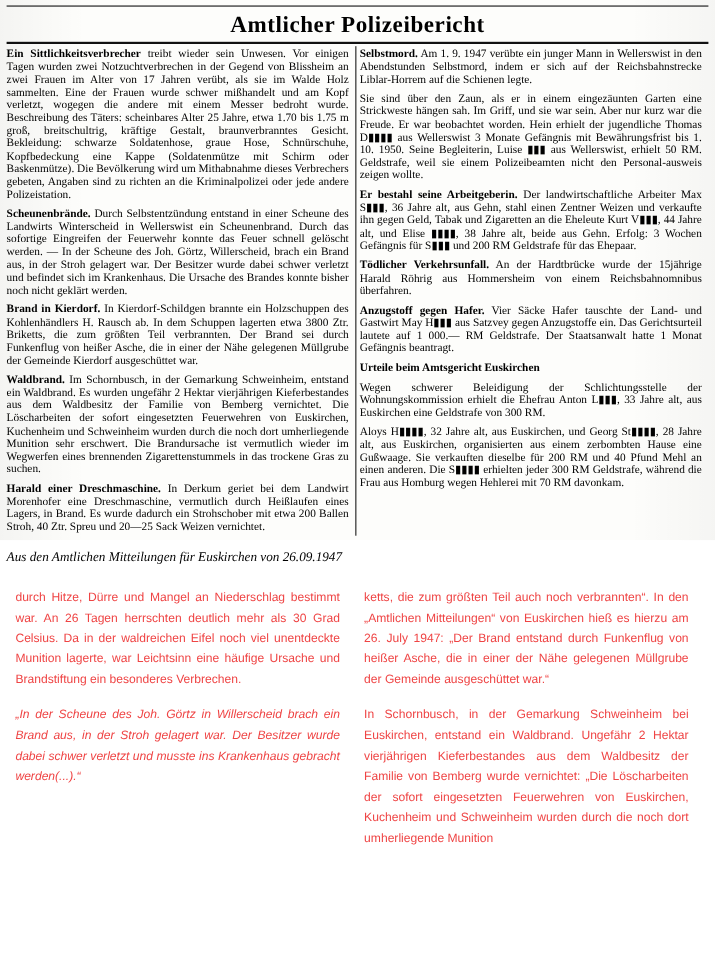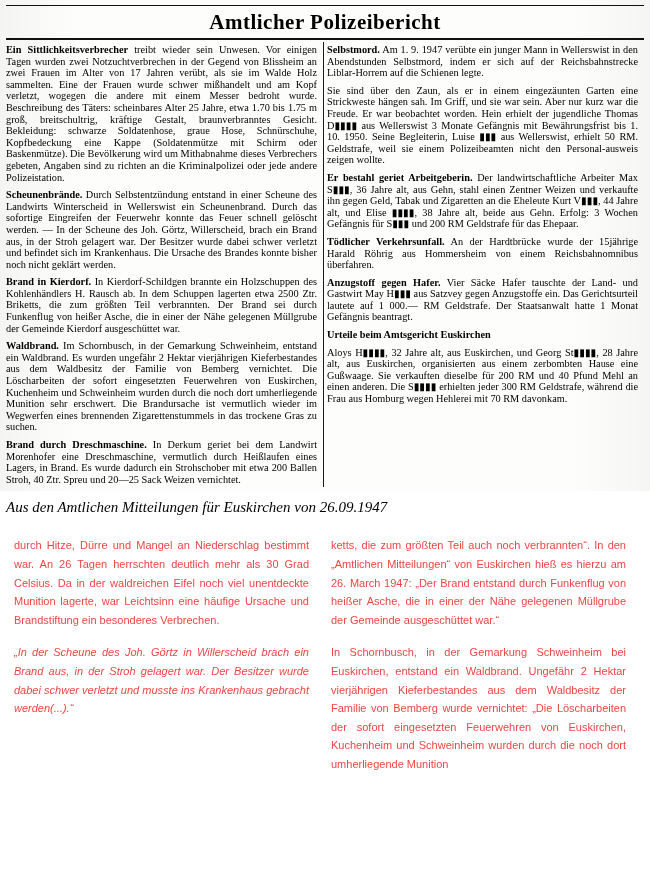--- a/index.html
+++ b/index.html
@@ -69,21 +69,21 @@
   .art .lead {
     font-weight: bold;
   }
   .art p {
     margin: 0;
     text-indent: 0;
   }
   .clip-caption {
     font-family: "Liberation Serif", serif;
     font-style: italic;
-    font-size: 15px;
+    font-size: 12px;
     padding: 8px 6px 6px 6px;
   }
 
   
   .scan-tint {
     position: absolute;
     inset: 0;
     pointer-events: none;
     background:
       linear-gradient(90deg, rgba(0,0,0,0.035) 0%, rgba(0,0,0,0) 12%, rgba(0,0,0,0) 88%, rgba(0,0,0,0.03) 100%);
@@ -127,60 +127,63 @@
     <div class="col-divider"></div>
 
     <div class="col">
       <div class="art">
         <p><span class="lead">Ein Sittlichkeitsverbrecher</span><span> treibt wieder sein Unwesen. Vor einigen Tagen wurden zwei Notzuchtverbrechen in der Gegend von Blissheim an zwei Frauen im Alter von 17 Jahren verübt, als sie im Walde Holz sammelten. Eine der Frauen wurde schwer mißhandelt und am Kopf verletzt, wogegen die andere mit einem Messer bedroht wurde. Beschreibung des Täters: scheinbares Alter 25 Jahre, etwa 1.70 bis 1.75 m groß, breitschultrig, kräftige Gestalt, braunverbranntes Gesicht. Bekleidung: schwarze Soldatenhose, graue Hose, Schnürschuhe, Kopfbedeckung eine Kappe (Soldatenmütze mit Schirm oder Baskenmütze). Die Bevölkerung wird um Mithabnahme dieses Verbrechers gebeten, Angaben sind zu richten an die Kriminalpolizei oder jede andere Polizeistation.</span></p>
       </div>
       <div class="art">
         <p><span class="lead">Scheunenbrände.</span><span> Durch Selbstentzündung entstand in einer Scheune des Landwirts Winterscheid in Wellerswist ein Scheunenbrand. Durch das sofortige Eingreifen der Feuerwehr konnte das Feuer schnell gelöscht werden. — In der Scheune des Joh. Görtz, Willerscheid, brach ein Brand aus, in der Stroh gelagert war. Der Besitzer wurde dabei schwer verletzt und befindet sich im Krankenhaus. Die Ursache des Brandes konnte bisher noch nicht geklärt werden.</span></p>
       </div>
       <div class="art">
-        <p><span class="lead">Brand in Kierdorf.</span><span> In Kierdorf-Schildgen brannte ein Holzschuppen des Kohlenhändlers H. Rausch ab. In dem Schuppen lagerten etwa 2500 Ztr. Briketts, die zum größten Teil verbrannten. Der Brand sei durch Funkenflug von heißer Asche, die in einer der Nähe gelegenen Müllgrube der Gemeinde Kierdorf ausgeschüttet war.</span></p>
+        <p><span class="lead">Brand in Kierdorf.</span><span> In Kierdorf-Schildgen brannte ein Holzschuppen des Kohlenhändlers H. Rausch ab. In dem Schuppen lagerten etwa 3800 Ztr. Briketts, die zum größten Teil verbrannten. Der Brand sei durch Funkenflug von heißer Asche, die in einer der Nähe gelegenen Müllgrube der Gemeinde Kierdorf ausgeschüttet war.</span></p>
       </div>
       <div class="art">
         <p><span class="lead">Waldbrand.</span><span> Im Schornbusch, in der Gemarkung Schweinheim, entstand ein Waldbrand. Es wurden ungefähr 2 Hektar vierjährigen Kieferbestandes aus dem Waldbesitz der Familie von Bemberg vernichtet. Die Löscharbeiten der sofort eingesetzten Feuerwehren von Euskirchen, Kuchenheim und Schweinheim wurden durch die noch dort umherliegende Munition sehr erschwert. Die Brandursache ist vermutlich wieder im Wegwerfen eines brennenden Zigarettenstummels in das trockene Gras zu suchen.</span></p>
       </div>
       <div class="art">
-        <p><span class="lead">Brand durch Dreschmaschine.</span><span> In Derkum geriet bei dem Landwirt Morenhofer eine Dreschmaschine, vermutlich durch Heißlaufen eines Lagers, in Brand. Es wurde dadurch ein Strohschober mit etwa 200 Ballen Stroh, 40 Ztr. Spreu und 20—25 Sack Weizen vernichtet.</span></p>
+        <p><span class="lead">Harald einer Dreschmaschine.</span><span> In Derkum geriet bei dem Landwirt Morenhofer eine Dreschmaschine, vermutlich durch Heißlaufen eines Lagers, in Brand. Es wurde dadurch ein Strohschober mit etwa 200 Ballen Stroh, 40 Ztr. Spreu und 20—25 Sack Weizen vernichtet.</span></p>
       </div>
     </div>
 
     <div class="col">
       <div class="art">
         <p><span class="lead">Selbstmord.</span><span> Am 1. 9. 1947 verübte ein junger Mann in Wellerswist in den Abendstunden Selbstmord, indem er sich auf der Reichsbahnstrecke Liblar-Horrem auf die Schienen legte.</span></p>
       </div>
       <div class="art">
         <p><span class="lead"></span><span>Sie sind über den Zaun, als er in einem eingezäunten Garten eine Strickweste hängen sah. Im Griff, und sie war sein. Aber nur kurz war die Freude. Er war beobachtet worden. Hein erhielt der jugendliche Thomas D▮▮▮▮ aus Wellerswist 3 Monate Gefängnis mit Bewährungsfrist bis 1. 10. 1950. Seine Begleiterin, Luise ▮▮▮ aus Wellerswist, erhielt 50 RM. Geldstrafe, weil sie einem Polizeibeamten nicht den Personal-ausweis zeigen wollte.</span></p>
       </div>
       <div class="art">
-        <p><span class="lead">Er bestahl geriet Arbeitgeberin.</span><span> Der landwirtschaftliche Arbeiter Max S▮▮▮, 36 Jahre alt, aus Gehn, stahl einen Zentner Weizen und verkaufte ihn gegen Geld, Tabak und Zigaretten an die Eheleute Kurt V▮▮▮, 44 Jahre alt, und Elise ▮▮▮▮, 38 Jahre alt, beide aus Gehn. Erfolg: 3 Wochen Gefängnis für S▮▮▮ und 200 RM Geldstrafe für das Ehepaar.</span></p>
+        <p><span class="lead">Er bestahl seine Arbeitgeberin.</span><span> Der landwirtschaftliche Arbeiter Max S▮▮▮, 36 Jahre alt, aus Gehn, stahl einen Zentner Weizen und verkaufte ihn gegen Geld, Tabak und Zigaretten an die Eheleute Kurt V▮▮▮, 44 Jahre alt, und Elise ▮▮▮▮, 38 Jahre alt, beide aus Gehn. Erfolg: 3 Wochen Gefängnis für S▮▮▮ und 200 RM Geldstrafe für das Ehepaar.</span></p>
       </div>
       <div class="art">
         <p><span class="lead">Tödlicher Verkehrsunfall.</span><span> An der Hardtbrücke wurde der 15jährige Harald Röhrig aus Hommersheim von einem Reichsbahnomnibus überfahren.</span></p>
       </div>
       <div class="art">
         <p><span class="lead">Anzugstoff gegen Hafer.</span><span> Vier Säcke Hafer tauschte der Land- und Gastwirt May H▮▮▮ aus Satzvey gegen Anzugstoffe ein. Das Gerichtsurteil lautete auf 1 000.— RM Geldstrafe. Der Staatsanwalt hatte 1 Monat Gefängnis beantragt.</span></p>
       </div>
       <div class="art">
         <p><span class="lead">Urteile beim Amtsgericht Euskirchen</span><span></span></p>
+      </div>
+      <div class="art">
+        <p><span class="lead"></span><span>Wegen schwerer Beleidigung der Schlichtungsstelle der Wohnungskommission erhielt die Ehefrau Anton L▮▮▮, 33 Jahre alt, aus Euskirchen eine Geldstrafe von 300 RM.</span></p>
       </div>
       <div class="art">
         <p><span class="lead"></span><span>Aloys H▮▮▮▮, 32 Jahre alt, aus Euskirchen, und Georg St▮▮▮▮, 28 Jahre alt, aus Euskirchen, organisierten aus einem zerbombten Hause eine Gußwaage. Sie verkauften dieselbe für 200 RM und 40 Pfund Mehl an einen anderen. Die S▮▮▮▮ erhielten jeder 300 RM Geldstrafe, während die Frau aus Homburg wegen Hehlerei mit 70 RM davonkam.</span></p>
       </div>
     </div>
   </div>
 </div>
 
 <div class="clip-caption">Aus den Amtlichen Mitteilungen für Euskirchen von 26.09.1947</div>
 
 <div class="body-wrap">
   <div class="body-col">
     <p>durch Hitze, Dürre und Mangel an Niederschlag bestimmt war. An 26 Tagen herrschten deutlich mehr als 30 Grad Celsius. Da in der waldreichen Eifel noch viel unentdeckte Munition lagerte, war Leichtsinn eine häufige Ursache und Brandstiftung ein besonderes Verbrechen.</p>
     <p class="quote">„In der Scheune des Joh. Görtz in Willerscheid brach ein Brand aus, in der Stroh gelagert war. Der Besitzer wurde dabei schwer verletzt und musste ins Krankenhaus gebracht werden(...).“</p>
   </div>
   <div class="body-col">
-    <p>ketts, die zum größten Teil auch noch verbrannten“. In den „Amtlichen Mitteilungen“ von Euskirchen hieß es hierzu am 26. March 1947: „Der Brand entstand durch Funkenflug von heißer Asche, die in einer der Nähe gelegenen Müllgrube der Gemeinde ausgeschüttet war.“</p>
+    <p>ketts, die zum größten Teil auch noch verbrannten“. In den „Amtlichen Mitteilungen“ von Euskirchen hieß es hierzu am 26. July 1947: „Der Brand entstand durch Funkenflug von heißer Asche, die in einer der Nähe gelegenen Müllgrube der Gemeinde ausgeschüttet war.“</p>
     <p>In Schornbusch, in der Gemarkung Schweinheim bei Euskirchen, entstand ein Waldbrand. Ungefähr 2 Hektar vierjährigen Kieferbestandes aus dem Waldbesitz der Familie von Bemberg wurde vernichtet: „Die Löscharbeiten der sofort eingesetzten Feuerwehren von Euskirchen, Kuchenheim und Schweinheim wurden durch die noch dort umherliegende Munition</p>
   </div>
 </div>
 
 </body></html>

